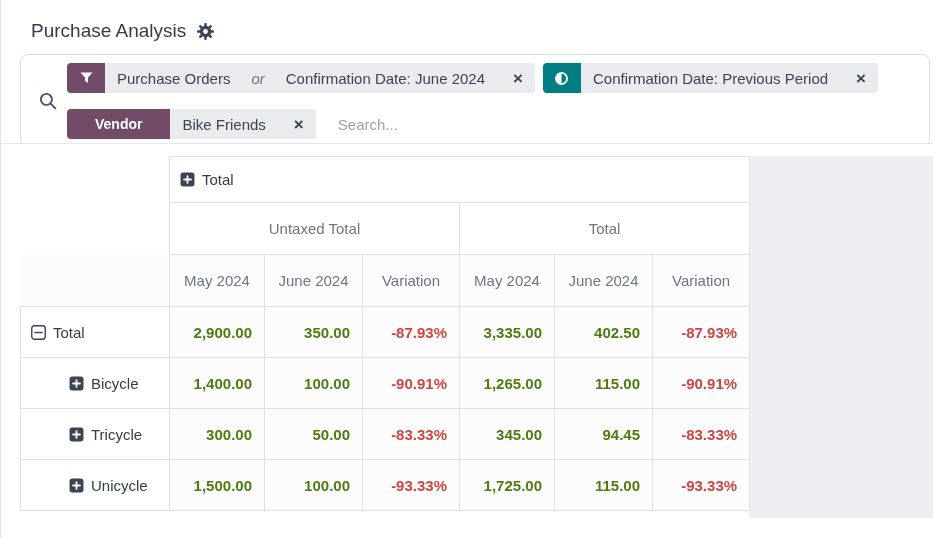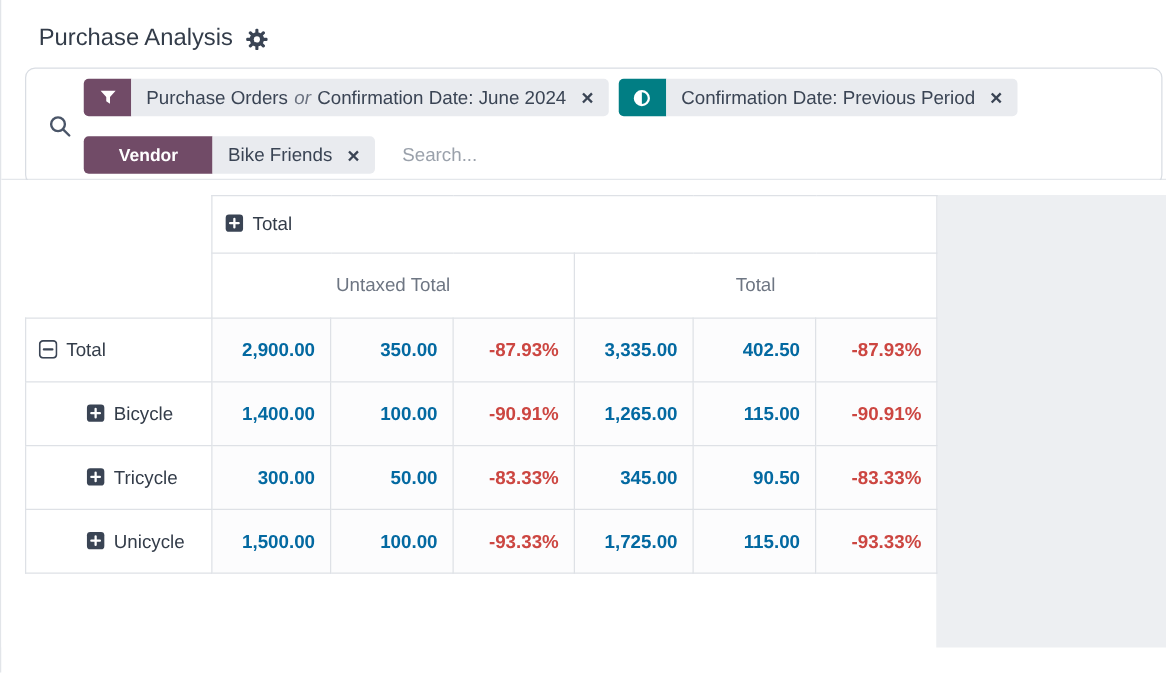--- a/index.html
+++ b/index.html
@@ -28,36 +28,36 @@
     display:flex;align-items:center;padding:8px 8px;min-height:74px;
   }
   .search-icon-wrap{width:38px;flex:none;display:flex;justify-content:center;}
   .facets{display:flex;flex-wrap:wrap;gap:8px;align-items:center;flex:1;}
   .flex-break{flex-basis:100%;height:0;}
   .facet{display:inline-flex;align-items:stretch;height:30px;border-radius:4px;font-size:15px;color:#3a4454;}
   .facet-icon{width:38px;display:flex;align-items:center;justify-content:center;border-radius:4px 0 0 4px;flex:none;}
   .facet-icon.brand{background:var(--brand);}
   .facet-icon.teal{background:var(--comparison);}
   .facet-label{background:var(--brand);color:#fff;font-weight:700;font-size:14px;display:flex;align-items:center;padding:0 28px;border-radius:4px 0 0 4px;}
-  .facet-body{background:#e9ebef;display:flex;align-items:center;padding:0 12px;border-radius:0 4px 4px 0;gap:5px;white-space:nowrap;}
+  .facet-body{background:#e9ebef;display:flex;align-items:center;padding:0 12px;border-radius:0 4px 4px 0;gap:21px;white-space:nowrap;}
   .facet-body .or{font-style:italic;color:#6b7280;}
   .x{margin-left:7px;font-weight:700;font-size:17px;color:#3a4454;cursor:pointer;line-height:1;}
   .search-placeholder{color:#9aa1ab;font-size:15px;margin-left:14px;cursor:text;}
   
   .content{position:relative;height:374px;padding:12px 0 0 19px;background:#fff;}
   .right-bg{position:absolute;left:748px;right:0;top:12px;bottom:0;background:#edeff2;}
   table.pivot{border-collapse:collapse;width:729px;table-layout:fixed;font-size:15px;position:relative;}
   .pivot th,.pivot td{border:1px solid var(--border);background:#fff;}
   .pivot th.void{border:none;background:transparent;}
   .pivot tr.r-group th{height:46px;text-align:left;padding-left:10px;font-weight:400;color:var(--dark-text);}
   .pivot tr.r-measures th{height:52px;font-weight:400;color:var(--muted-text);text-align:center;}
   .pivot tr.r-periods th{height:52px;font-weight:400;color:var(--muted-text);text-align:center;background:#fcfcfd;}
   .pivot tbody th{height:51px;text-align:left;font-weight:400;padding-left:10px;color:var(--dark-text);background:#fff;}
   .pivot tbody th.sub{padding-left:48px;}
-  .pivot tbody td{height:51px;text-align:right;padding-right:12px;font-weight:600;color:#0369a1;background:#fcfcfd;}
+  .pivot tbody td{height:51px;text-align:right;padding-right:12px;font-weight:600;color:#4d7c0f;background:#fcfcfd;}
   .pivot tbody tr.total-row td{font-weight:700;}
   .pivot tbody td.variation{color:var(--danger);}
   .sq{display:inline-block;vertical-align:-2px;margin-right:7px;line-height:0;cursor:pointer;}
   th.clickable,.pivot tr.r-periods th,.pivot tr.r-measures th{cursor:pointer;}
 </style>
 </head>
 <body>
 
 <div class="app">
 
@@ -152,20 +152,29 @@
                 <path d="M7 3.8 V10.2 M3.8 7 H10.2" stroke="#fff" stroke-width="1.7" stroke-linecap="round"></path>
               </svg>
             </span><span>Total</span>
           </th>
         </tr>
         <tr class="r-measures">
           <th class="void"></th>
           <th colspan="3">Untaxed Total</th>
           <th colspan="3">Total</th>
         </tr>
+        <tr class="r-periods">
+          <th class="void"></th>
+          <th>May 2024</th>
+          <th>June 2024</th>
+          <th>Variation</th>
+          <th>May 2024</th>
+          <th>June 2024</th>
+          <th>Variation</th>
+        </tr>
       </thead>
       <tbody>
         <tr class="total-row">
           <th class="clickable">
             <span class="sq">
               <svg width="15" height="15" viewBox="0 0 14 14">
                 <rect x="0.7" y="0.7" width="12.6" height="12.6" rx="2.5" fill="#fff" stroke="#3a4454" stroke-width="1.3"></rect>
                 <path d="M3.8 7 H10.2" stroke="#3a4454" stroke-width="1.6" stroke-linecap="round"></path>
               </svg>
             </span><span>Total</span>
@@ -199,21 +208,21 @@
               <svg width="15" height="15" viewBox="0 0 14 14">
                 <rect x="0.5" y="0.5" width="13" height="13" rx="2.5" fill="#3a4454"></rect>
                 <path d="M7 3.8 V10.2 M3.8 7 H10.2" stroke="#fff" stroke-width="1.7" stroke-linecap="round"></path>
               </svg>
             </span><span>Tricycle</span>
           </th>
           <td>300.00</td>
           <td>50.00</td>
           <td class="variation">-83.33%</td>
           <td>345.00</td>
-          <td>90.50</td>
+          <td>94.45</td>
           <td class="variation">-83.33%</td>
         </tr>
         <tr>
           <th class="sub clickable">
             <span class="sq">
               <svg width="15" height="15" viewBox="0 0 14 14">
                 <rect x="0.5" y="0.5" width="13" height="13" rx="2.5" fill="#3a4454"></rect>
                 <path d="M7 3.8 V10.2 M3.8 7 H10.2" stroke="#fff" stroke-width="1.7" stroke-linecap="round"></path>
               </svg>
             </span><span>Unicycle</span>

